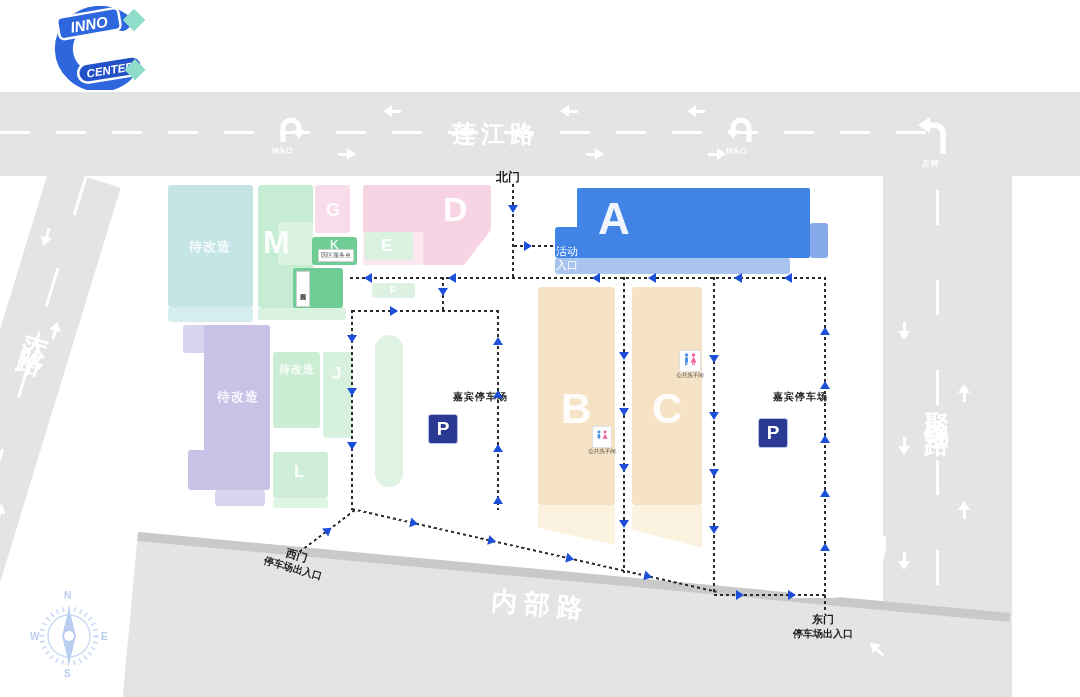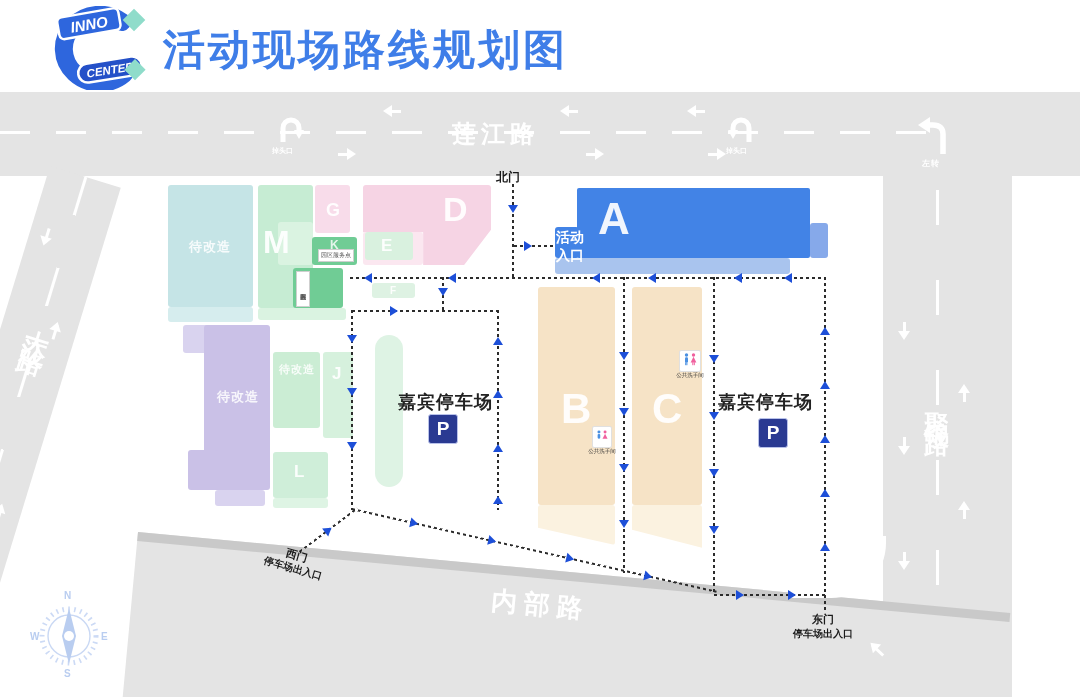--- a/index.html
+++ b/index.html
@@ -24,21 +24,21 @@
   .ra.d{border-left:5px solid transparent;border-right:5px solid transparent;border-top:8px solid #1d4fd8;}
   .ra.l{border-top:5px solid transparent;border-bottom:5px solid transparent;border-right:8px solid #1d4fd8;}
   .ra.r{border-top:5px solid transparent;border-bottom:5px solid transparent;border-left:8px solid #1d4fd8;}
   
   .bld{position:absolute;border-radius:3px;z-index:5;}
   .blet{position:absolute;color:rgba(255,255,255,.92);font-weight:bold;z-index:6;}
   .renov{position:absolute;color:rgba(255,255,255,.85);font-weight:bold;z-index:6;letter-spacing:1px;}
   .slab{position:absolute;background:#fff;border:1px solid #cfcfcf;color:#555;font-size:6px;line-height:1.05;display:flex;align-items:center;justify-content:center;overflow:hidden;z-index:7;}
   .gate{position:absolute;color:#1a1a1a;font-weight:bold;text-align:center;z-index:25;}
   .pbadge{position:absolute;background:#2a3a92;color:#fff;font-weight:bold;font-size:19px;display:flex;align-items:center;justify-content:center;border:1px solid #b9c2ea;border-radius:3px;z-index:8;}
-  .plabel{position:absolute;color:#222;font-weight:bold;font-size:18px;text-align:left;letter-spacing:1px;z-index:8;}
+  .plabel{position:absolute;color:#222;font-weight:bold;font-size:10px;text-align:right;letter-spacing:1px;z-index:8;}
   .wc{position:absolute;z-index:8;text-align:center;}
   .wc .box{background:#fff;border:1px solid #e0e0e0;border-radius:2px;display:inline-block;padding:1px 2px;}
   .wc .cap{font-size:5.5px;color:#333;line-height:1.1;}
   .vtext{writing-mode:vertical-rl;text-orientation:upright;}
 </style>
 </head>
 <body>
 
 <div id="stage">
 
@@ -50,21 +50,20 @@
         <text x="51" y="23" font-style="italic" font-weight="bold" fill="#fff" font-size="15" text-anchor="middle" font-family="Liberation Sans, sans-serif">INNO</text>
       </g>
       <g transform="rotate(-9 72 64)">
         <rect x="40" y="54" width="64" height="19" rx="9.5" fill="#2450c8" stroke="#fff" stroke-width="2.5"></rect>
         <text x="72" y="68" font-style="italic" font-weight="bold" fill="#fff" font-size="11.5" text-anchor="middle" font-family="Liberation Sans, sans-serif">CENTER</text>
       </g>
       <rect x="88" y="6" width="16" height="16" fill="#8fdcca" transform="rotate(45 96 14)"></rect>
       <rect x="90" y="56" width="15" height="15" fill="#8fdcca" transform="rotate(45 97 63)"></rect>
     </svg>
   </div>
-  <div class="abs" style="left:163px;top:22px;font-size:42px;font-weight:bold;color:#3f7ee8;letter-spacing:3px;z-index:10;">活动现场路线规划图</div>
 
   <div class="road" style="left:0;top:92px;width:1080px;height:84px;z-index:1;"></div>
   <div class="abs" style="left:0;top:131px;width:935px;height:3px;z-index:2;background-image:repeating-linear-gradient(90deg,#fff 0 30px,transparent 30px 56px);"></div>
   <div class="roadlabel" style="left:452px;top:118px;font-size:24px;letter-spacing:5px;">莲江路</div>
   <div class="law l" style="left:386px;top:110px;"></div>
   <div class="law l" style="left:563px;top:110px;"></div>
   <div class="law l" style="left:690px;top:110px;"></div>
   <div class="law r" style="left:338px;top:153px;"></div>
   <div class="law r" style="left:586px;top:153px;"></div>
   <div class="law r" style="left:708px;top:153px;"></div>
@@ -165,21 +164,21 @@
   <div class="bld" style="left:273px;top:498px;width:55px;height:10px;background:#def4e4;"></div>
   <div class="blet" style="left:294px;top:462px;font-size:17px;">L</div>
 
   <div class="bld" style="left:375px;top:335px;width:28px;height:152px;background:#def3e4;border-radius:14px;"></div>
 
   <div class="bld" style="left:577px;top:188px;width:233px;height:70px;background:#4283e6;border-radius:2px;"></div>
   <div class="bld" style="left:555px;top:227px;width:24px;height:31px;background:#4283e6;"></div>
   <div class="bld" style="left:810px;top:223px;width:18px;height:35px;background:#86a9ea;"></div>
   <div class="bld" style="left:555px;top:258px;width:235px;height:16px;background:#a9c4ee;"></div>
   <div class="blet" style="left:598px;top:194px;font-size:44px;">A</div>
-  <div class="abs" style="left:556px;top:229px;z-index:7;color:#fff;font-weight:bold;font-size:14px;line-height:1.25;">
+  <div class="abs" style="left:556px;top:245px;z-index:7;color:#fff;font-weight:normal;font-size:11px;line-height:1.25;">
     <div>活动</div>
     <div>入口</div>
   </div>
 
   <div class="bld" style="left:538px;top:287px;width:77px;height:218px;background:#f6e3c6;"></div>
   <div class="bld" style="left:538px;top:505px;width:77px;height:40px;background:#fbf2e0;clip-path:polygon(0 0,100% 0,100% 100%,0 57%);"></div>
   <div class="blet" style="left:561px;top:385px;font-size:42px;">B</div>
   <div class="bld" style="left:632px;top:287px;width:70px;height:218px;background:#f6e3c6;"></div>
   <div class="bld" style="left:632px;top:505px;width:70px;height:45px;background:#fbf2e0;clip-path:polygon(0 0,100% 0,100% 95%,0 55%);"></div>
   <div class="blet" style="left:652px;top:385px;font-size:42px;">C</div>

